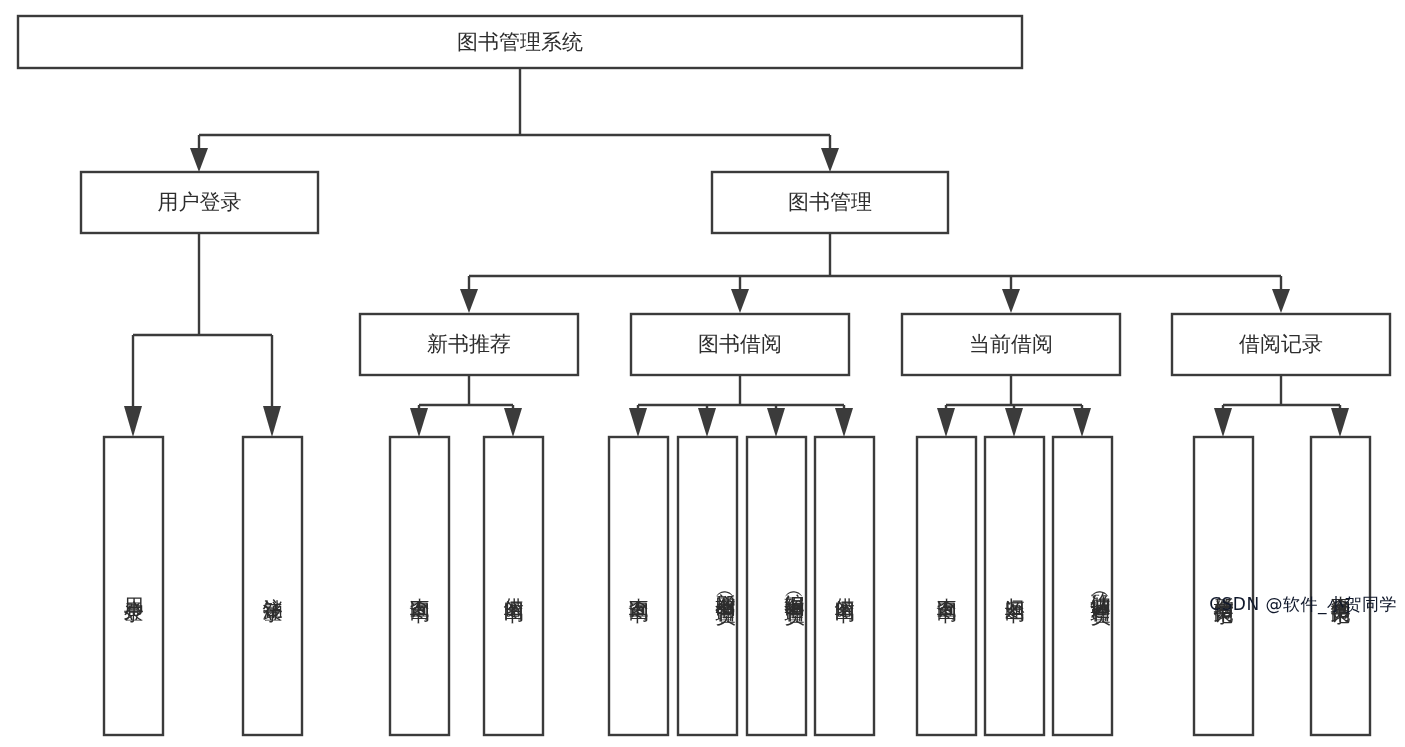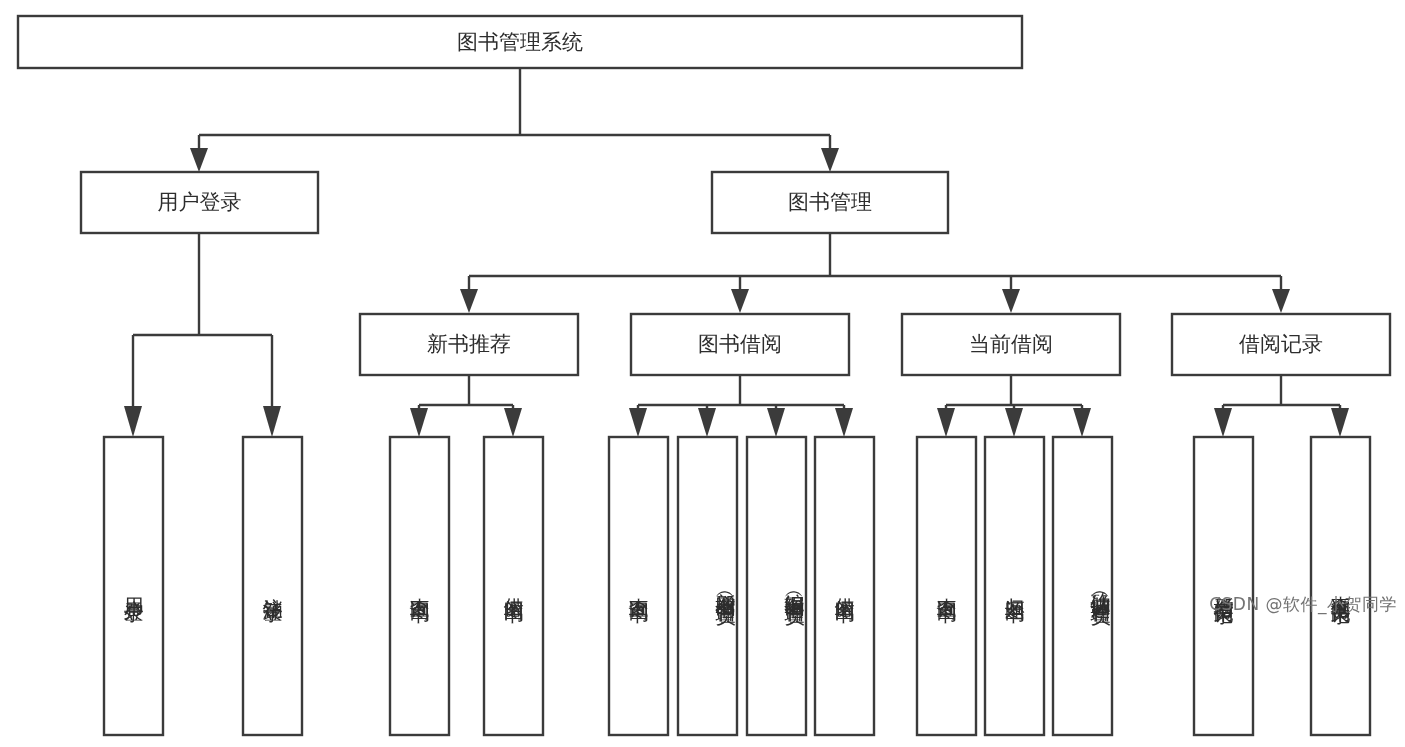--- a/index.html
+++ b/index.html
@@ -64,21 +64,21 @@
     justify-content: center;
     white-space: nowrap;
     pointer-events: none;
   }
   .watermark {
     position: absolute;
     right: 8px;
     bottom: 4px;
     font-family: "DejaVu Sans", "Liberation Sans", sans-serif;
     font-size: 17px;
-    color: #737373;
+    color: #0f172a;
     letter-spacing: 0.5px;
     user-select: none;
   }
 </style>
 </head>
 <body>
 
 <div id="diagram-root">
 
   <svg id="flow-svg" viewBox="0 0 1405 747">

